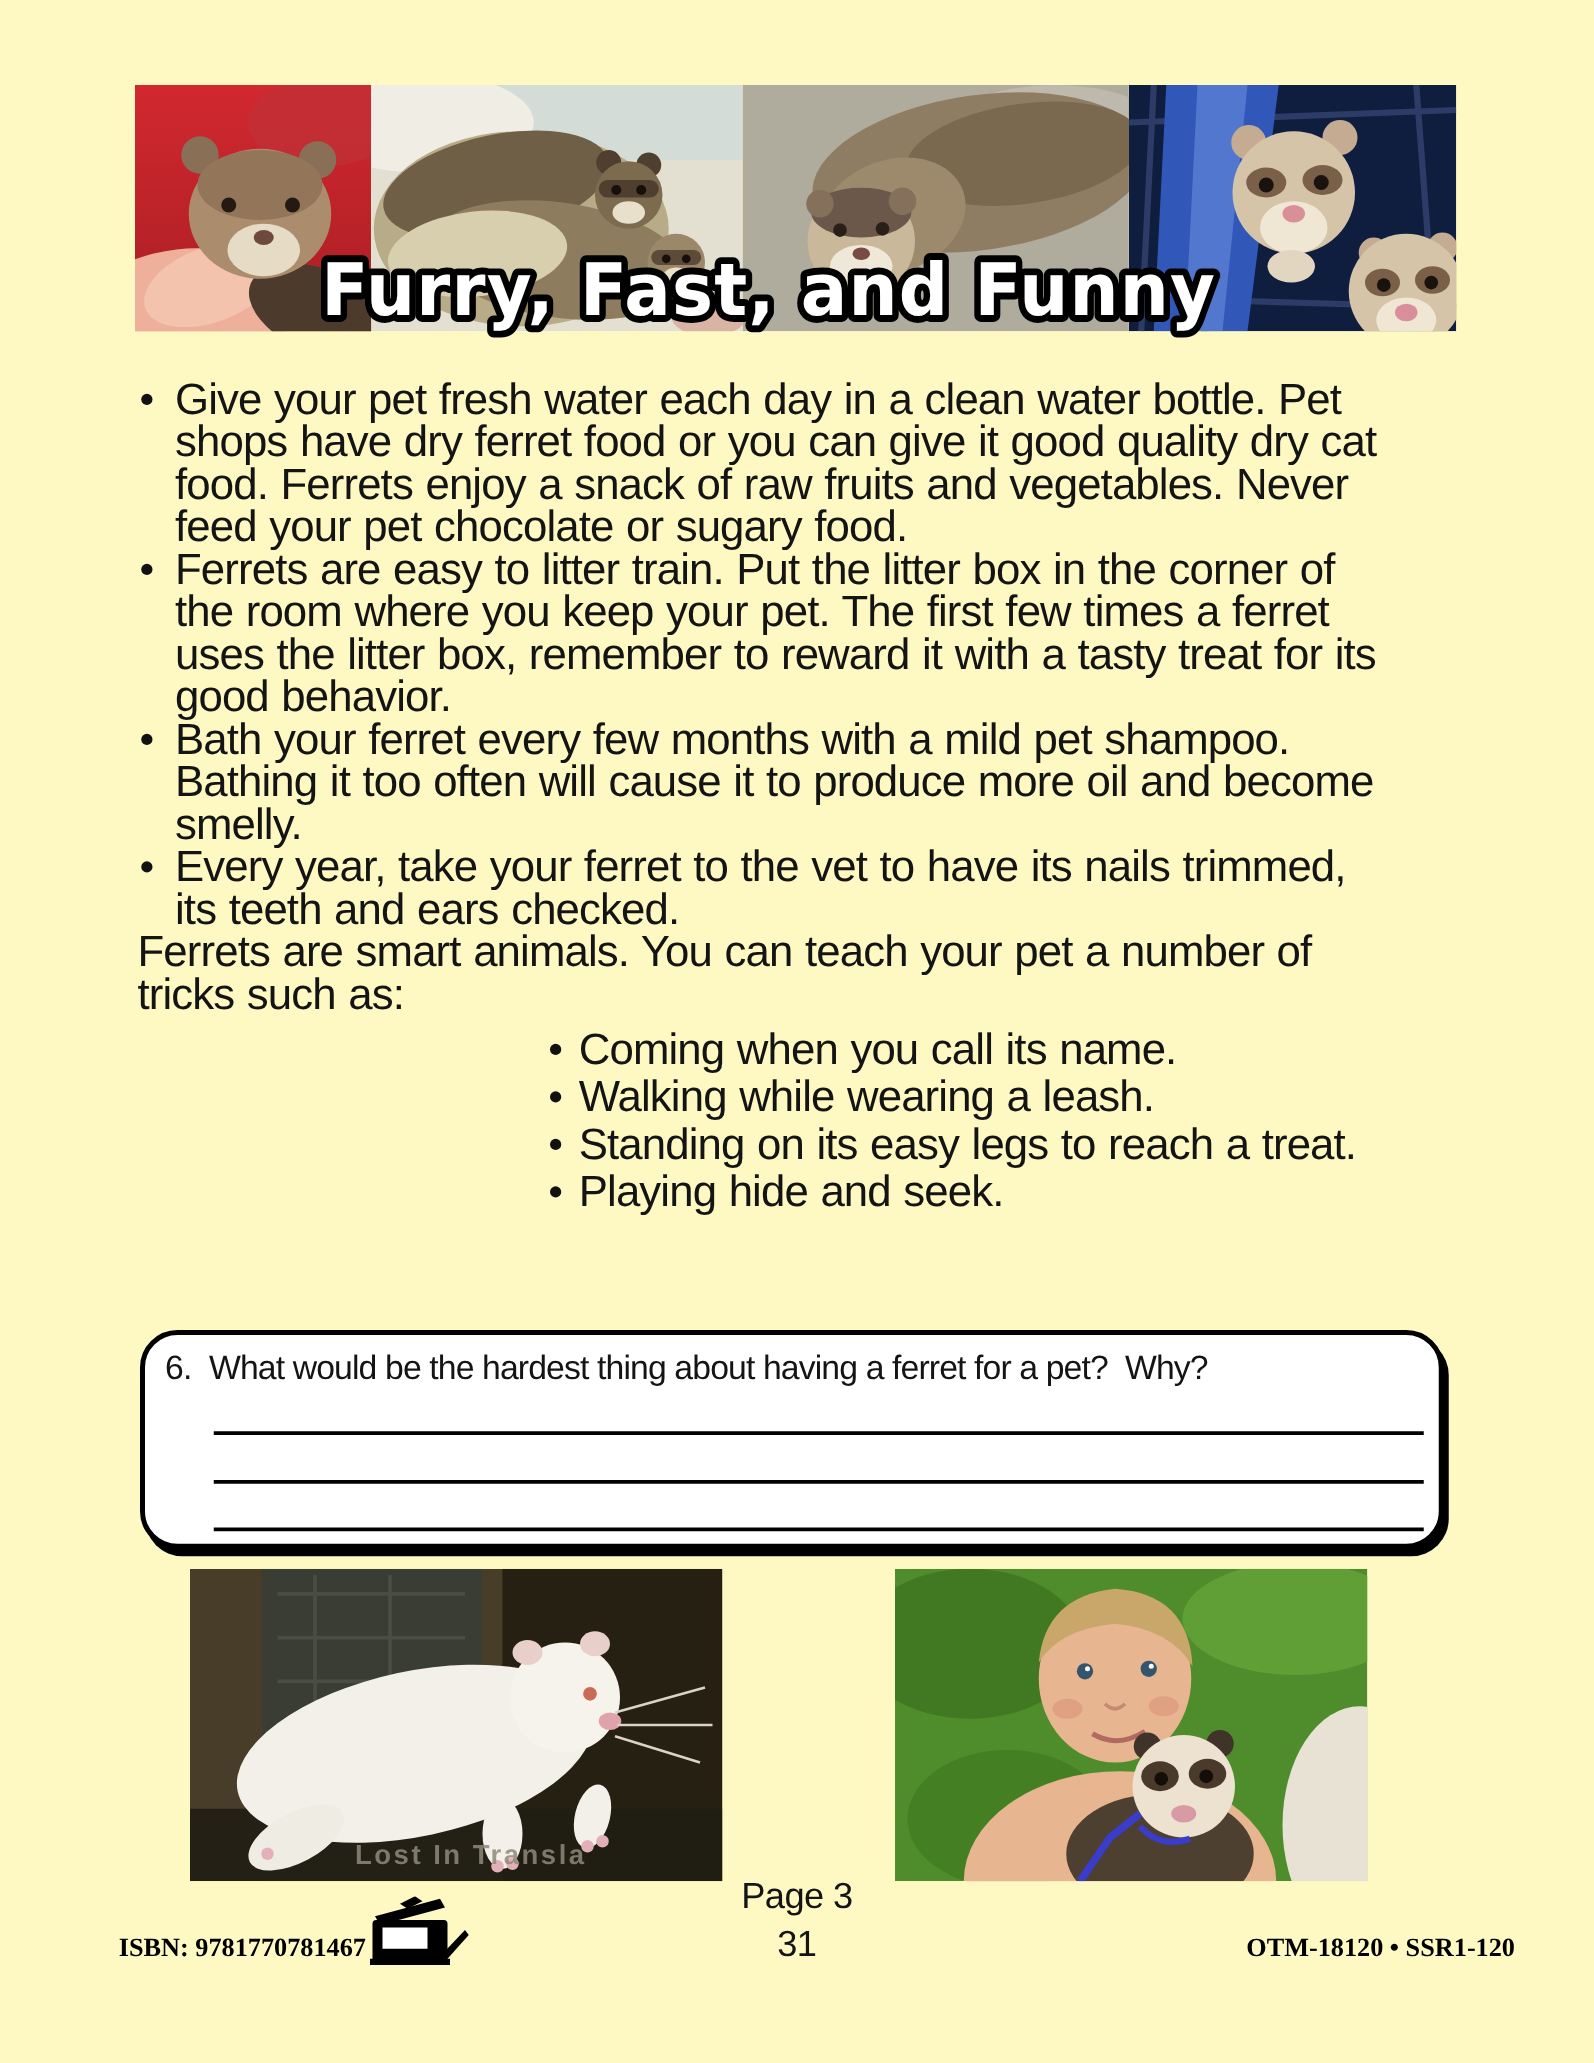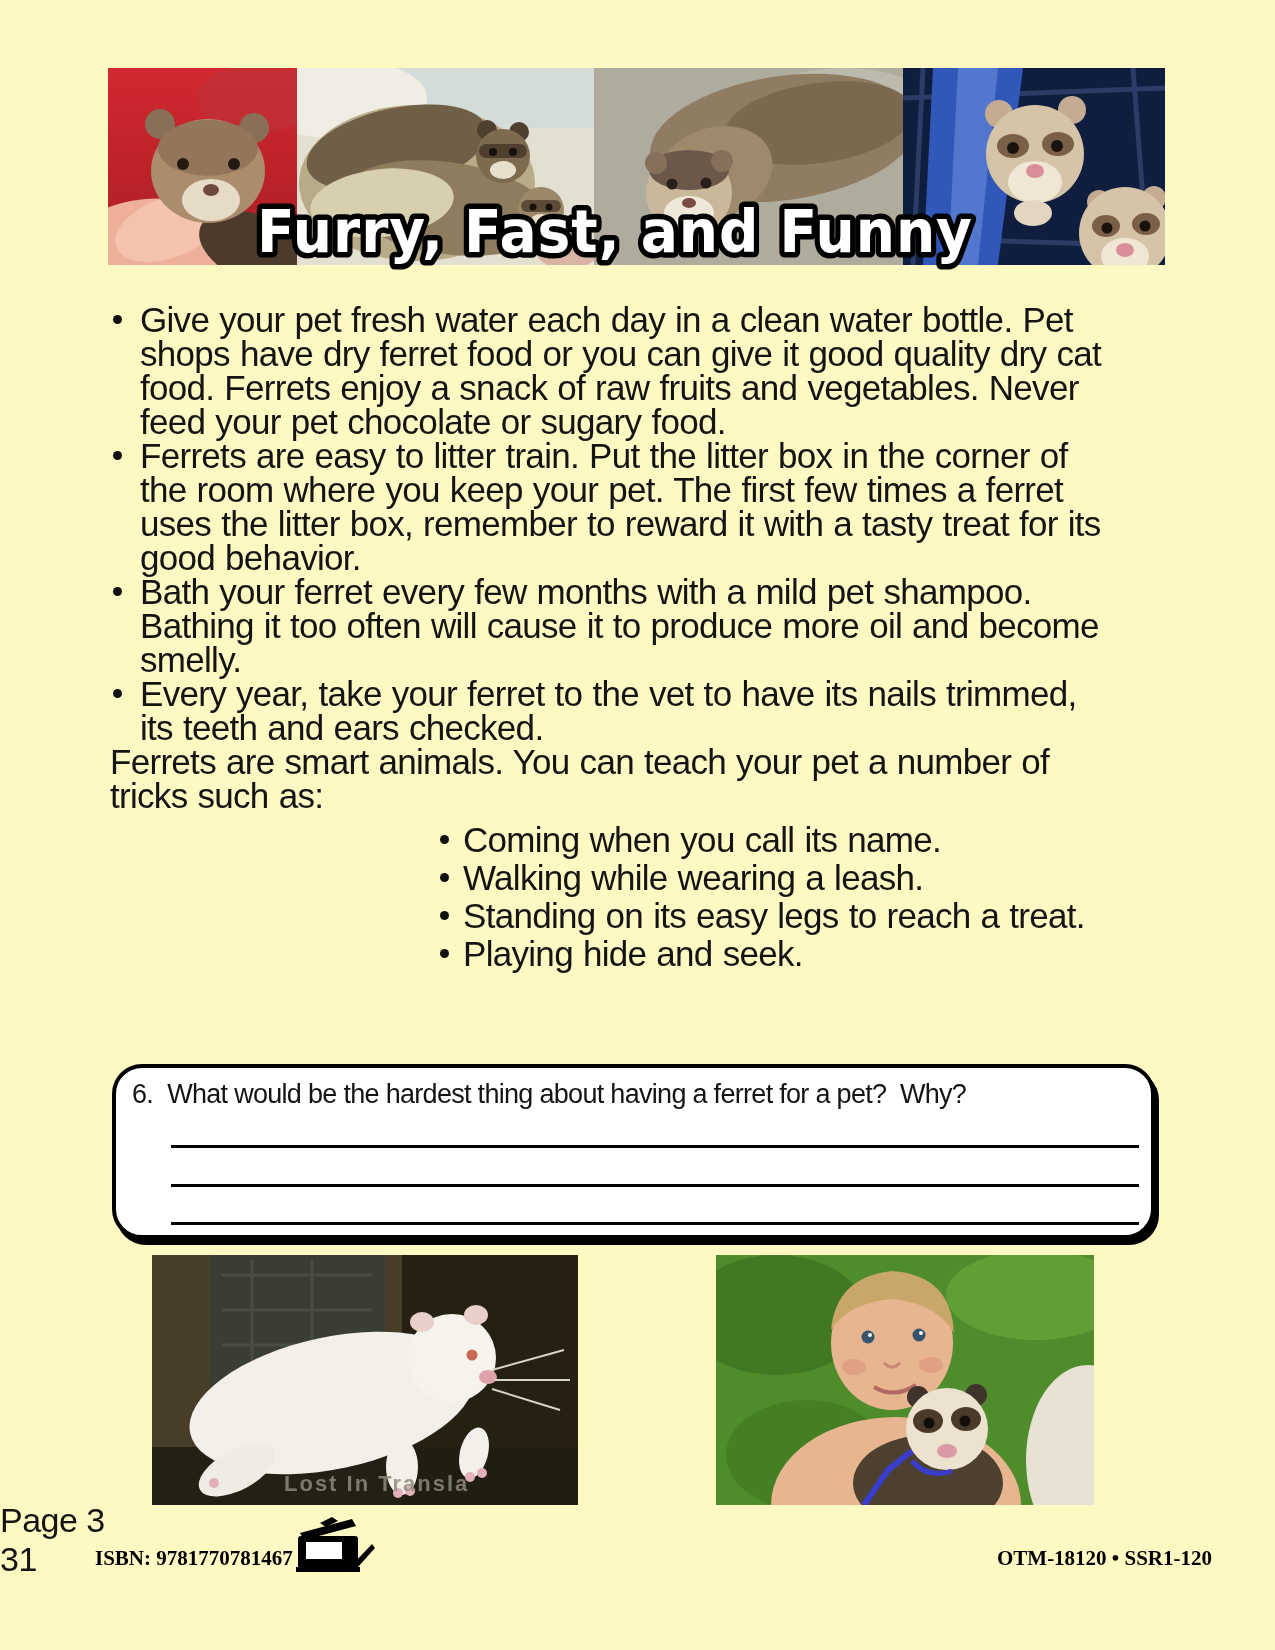--- a/index.html
+++ b/index.html
@@ -44,21 +44,21 @@
   
   .photo{position:absolute;top:1255px;height:250px;overflow:hidden;}
   .photo svg{display:block;}
   .photo-left{left:152px;width:426px;}
   .photo-right{left:716px;width:378px;}
   .poster-caption{
     position:absolute;left:112px;bottom:8px;font-size:22px;letter-spacing:2px;
     color:#8f897a;font-weight:bold;opacity:.85;margin-left:20px;
   }
   
-  .footer-center{position:absolute;left:0;width:1275px;font-size:34px;letter-spacing:-0.5px;}
+  .footer-center{position:absolute;left:0;width:1275px;text-align:center;font-size:29px;letter-spacing:-0.5px;}
   .page-label{top:1501px;}
   .page-number{top:1540px;}
   .footer-serif{position:absolute;top:1546px;font-family:"Liberation Serif",serif;font-weight:bold;font-size:21px;color:#000;}
   .footer-isbn{left:95px;}
   .footer-code{right:97px;}
   .press-logo{position:absolute;left:292px;top:1517px;width:84px;height:66px;}
 </style>
 </head>
 <body>
 

